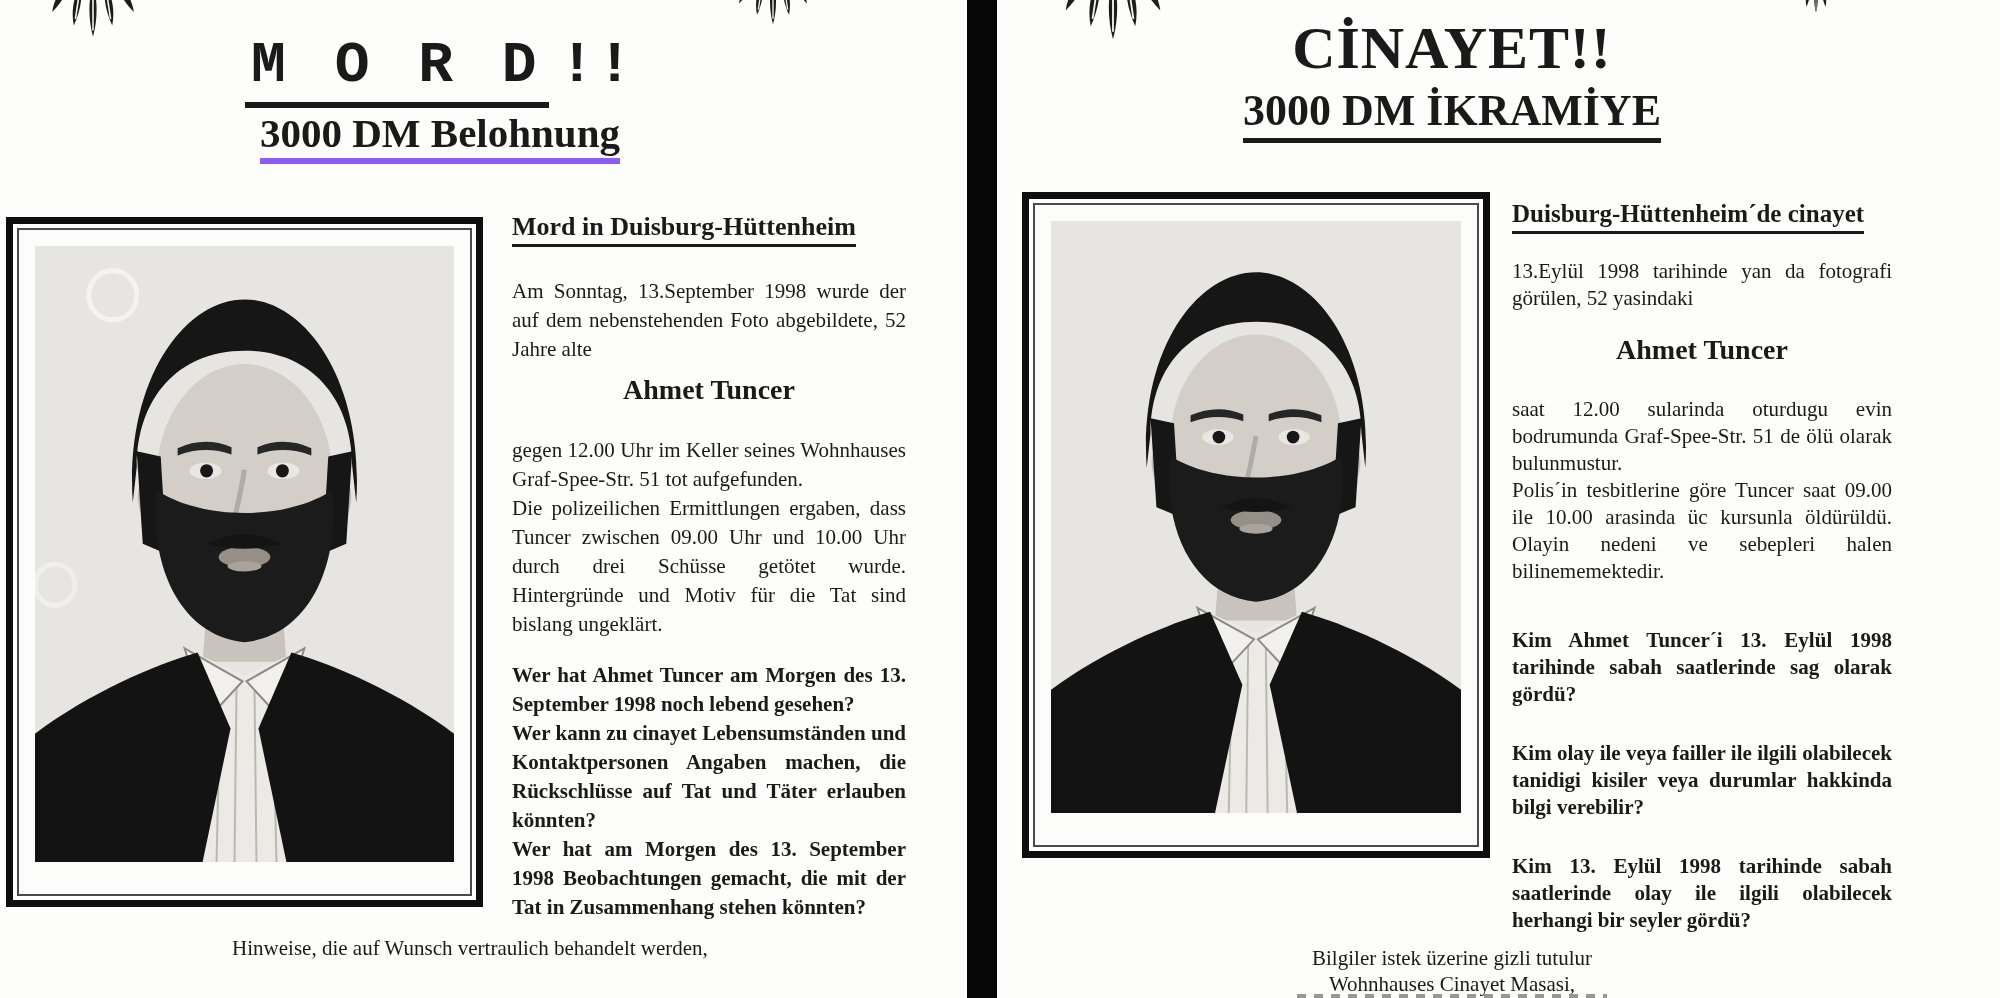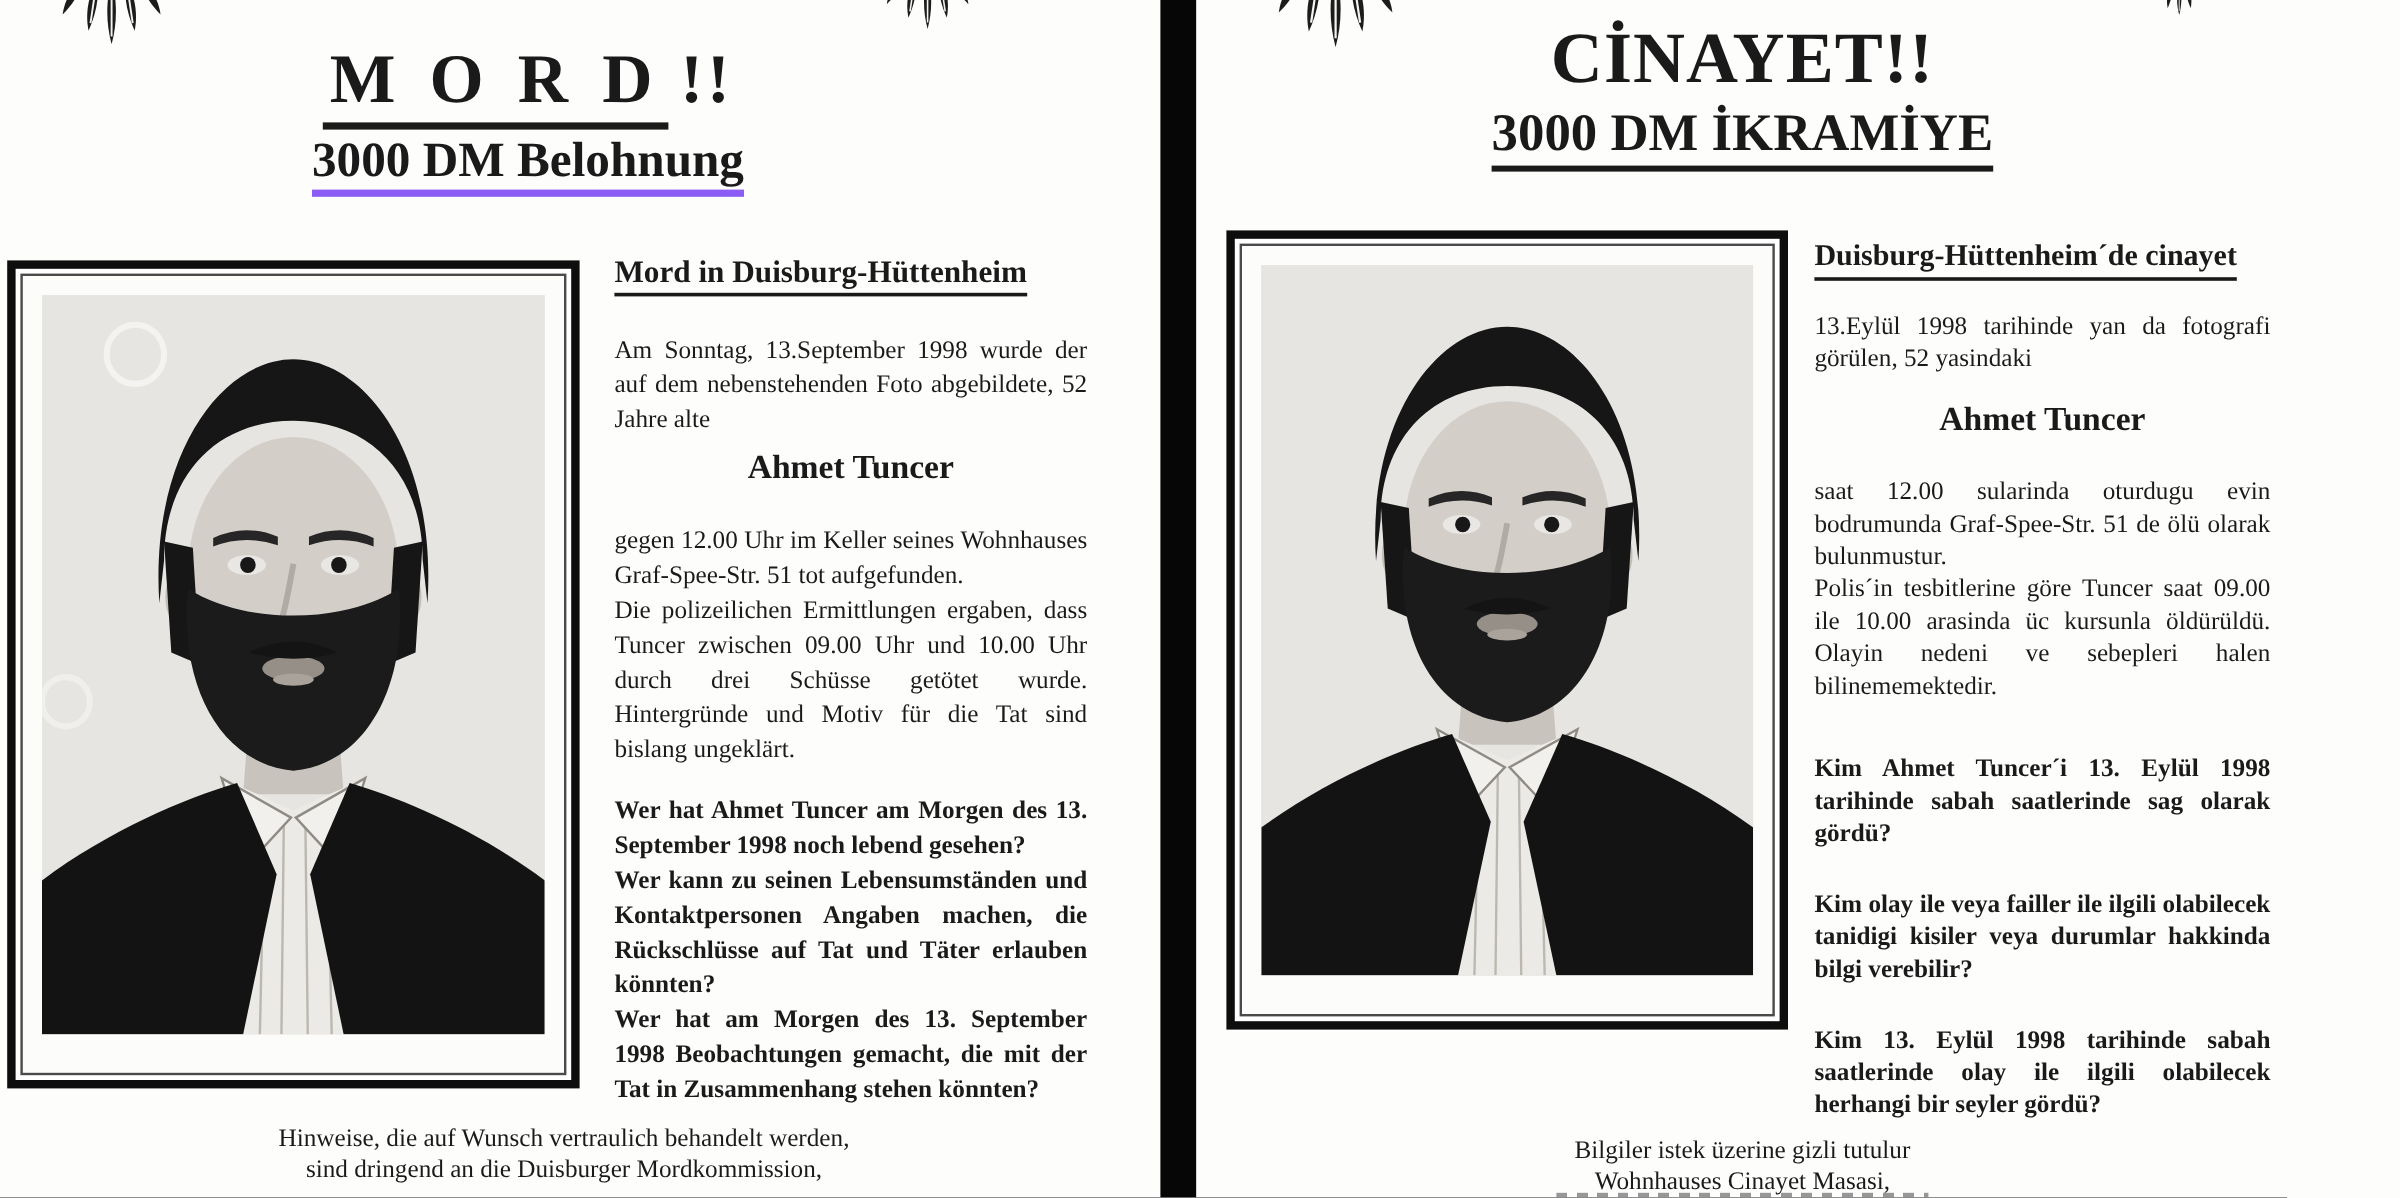--- a/index.html
+++ b/index.html
@@ -7,21 +7,21 @@
          font-family:"Liberation Serif",serif;color:#1a1a1a;}
   .poster{position:absolute;top:0;height:998px;background:#fdfdfc;overflow:hidden;}
   .poster-left{left:0;width:967px;}
   .poster-right{left:997px;width:1003px;}
   .divider{position:absolute;top:0;left:967px;width:30px;height:998px;background:#060606;}
 
   .emblem{position:absolute;}
   .emblem svg{display:block;}
 
   .title-block{position:absolute;text-align:center;}
-  .title-main{font-weight:bold;font-size:58px;line-height:1.05;letter-spacing:.02em;}
+  .title-main{font-weight:bold;font-size:58px;line-height:1.05;letter-spacing:.02em;font-family:Liberation Mono, monospace;}
   .title-main .u{border-bottom:6px solid #1a1a1a;padding:0 6px 4px 6px;letter-spacing:.12em;}
   .title-main .bang{margin-left:10px;letter-spacing:.05em;}
   .title-sub{display:inline-block;font-weight:bold;font-size:41px;margin-top:14px;
              border-bottom:6px solid #8b5cf6;padding-bottom:2px;line-height:1.1;}
   .title-main-tr{font-weight:bold;font-size:60px;line-height:1.02;letter-spacing:.015em;}
   .title-sub-tr{display:inline-block;font-weight:bold;font-size:44px;margin-top:8px;
                 border-bottom:5px solid #1a1a1a;padding-bottom:2px;line-height:1.1;}
 
   .photo-frame{position:absolute;background:#fff;border:7px solid #0e0e0e;padding:4px;box-sizing:border-box;}
   .photo-inner{width:100%;height:100%;border:2px solid #4a4a4a;box-sizing:border-box;
@@ -115,28 +115,27 @@
     </div>
 
     <div class="col" style="left:512px;top:212px;width:394px;">
       <span class="col-heading heading-l">Mord in Duisburg-Hüttenheim</span>
       <div class="body-par" style="margin-top:30px;">Am Sonntag, 13.September 1998 wurde der auf dem nebenstehenden Foto abgebildete, 52 Jahre alte</div>
       <div class="victim" style="margin-top:10px;">Ahmet Tuncer</div>
       <div class="body-par" style="margin-top:30px;">gegen 12.00 Uhr im Keller seines Wohnhauses Graf-Spee-Str. 51 tot aufgefunden.</div>
       <div class="body-par"><span>Die polizeilichen Ermittlungen ergaben, dass</span> <b>Tuncer</b> <span>zwischen 09.00 Uhr und 10.00 Uhr durch drei Schüsse getötet wurde. Hintergründe und Motiv für die Tat sind bislang ungeklärt.</span></div>
       <div style="margin-top:22px;">
         <div class="body-par bold-q">Wer hat Ahmet Tuncer am Morgen des 13. September 1998 noch lebend gesehen?</div>
-        <div class="body-par bold-q">Wer kann zu seinen Lebensumständen und Kontaktpersonen Angaben machen, die Rückschlüsse auf Tat und Täter erlauben könnten?</div>
+        <div class="body-par bold-q">Wer kann zu cinayet Lebensumständen und Kontaktpersonen Angaben machen, die Rückschlüsse auf Tat und Täter erlauben könnten?</div>
         <div class="body-par bold-q">Wer hat am Morgen des 13. September 1998 Beobachtungen gemacht, die mit der Tat in Zusammenhang stehen könnten?</div>
       </div>
     </div>
 
     <div class="footer" style="left:120px;top:935px;width:700px;">
       <div>Hinweise, die auf Wunsch vertraulich behandelt werden,</div>
-      <div>sind dringend an die Duisburger Mordkommission,</div>
     </div>
   </div>
 
   <div class="divider"></div>
 
   <div class="poster poster-right">
 
     <div class="emblem" style="left:60px;top:-22px;width:112px;">
       <svg viewBox="0 0 120 70" width="112" height="65">
         <path d="M60,0 C54,20 54,44 60,66 C66,44 66,20 60,0 Z" fill="#1c1c1c"></path>

